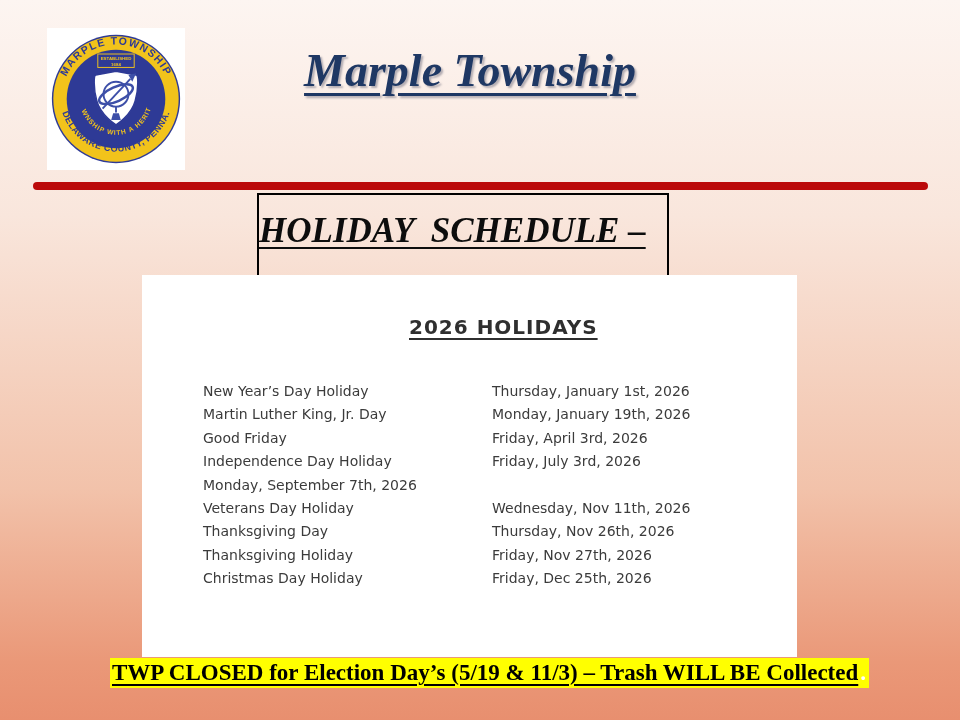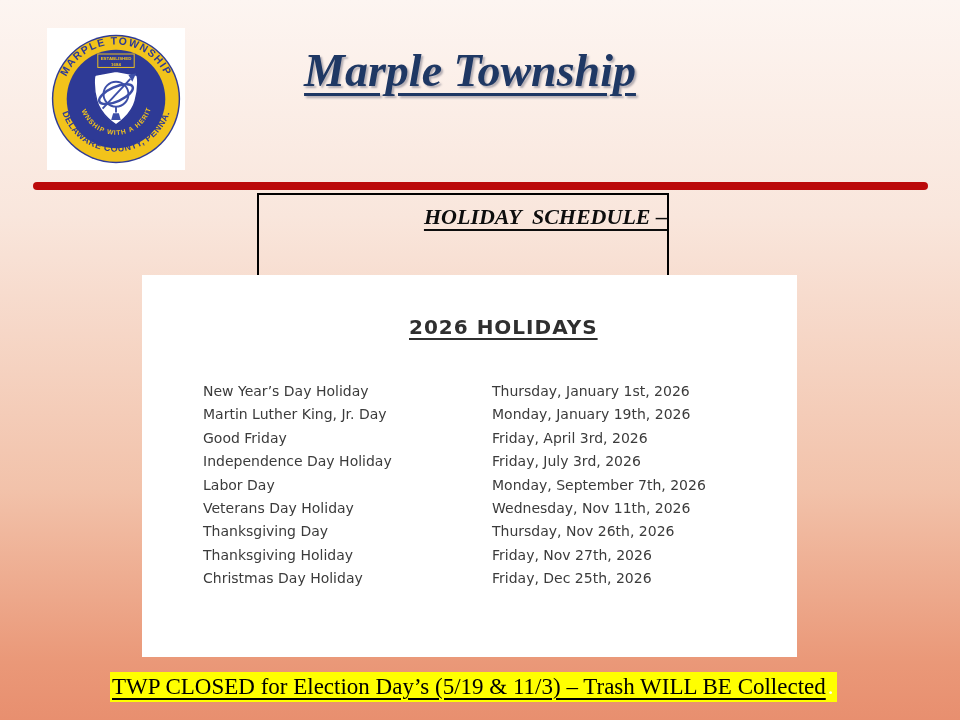--- a/index.html
+++ b/index.html
@@ -26,23 +26,23 @@
     text-shadow:2px 2px 2px rgba(90,90,110,0.45);
   }
   
   .red-line {
     position:absolute; left:33px; top:182px; width:895px; height:8px;
     background:#bb0a0a; border-radius:4px;
   }
   
   .schedule-box {
     position:absolute; left:257px; top:193px; width:412px; height:97px;
-    border:2px solid #000; z-index:1; text-align:right; padding-top:2px;
+    border:2px solid #000; z-index:1; text-align:left; padding-top:16px;
     font-family:"Liberation Serif", serif; font-style:italic; font-weight:bold;
-    font-size:22px; color:#0d0d0d; line-height:39px;
+    font-size:35px; color:#0d0d0d; line-height:39px;
   }
   .schedule-box .line {
     display:inline-block; white-space:pre;
     text-decoration:underline; text-decoration-thickness:2px; text-underline-offset:5px;
   }
   .schedule-box .line + .line { display:block;margin-top:45px; }
   
   .document {
     position:absolute; left:142px; top:275px; width:655px; height:382px;
     background:#ffffff; z-index:2;
@@ -54,21 +54,21 @@
     text-decoration:underline; text-decoration-thickness:2px; text-underline-offset:4px;margin-left:31px;
   }
   .doc-rows { position:absolute; left:61px; top:105px; width:575px; }
   .doc-row { display:flex; line-height:23.4px; font-size:14px; color:#3b3b3b;
     font-family:"DejaVu Sans", sans-serif; }
   .holiday-name { width:289px; flex:0 0 289px; }
   .holiday-date { flex:1; }
   
   .banner {
     position:absolute; left:110px; top:660px; z-index:3; white-space:nowrap;
-    font-family:"Liberation Serif", serif; font-weight:normal; font-size:23px; color:#000;margin-top:14px;
+    font-family:"Liberation Serif", serif; font-weight:bold; font-size:23px; color:#000;
   }
   .banner .hl {
     background:#ffff00; padding:2px 2px 3px 2px;
     text-decoration:underline; text-decoration-thickness:2px; text-underline-offset:4px;
   }
   .banner .period { background:#ffff00; color:#ffffff; padding:2px 3px 3px 0; }
 </style>
 </head>
 <body>
 
@@ -130,21 +130,20 @@
         </div>
         <div class="doc-row">
           <span class="holiday-name">Good Friday</span>
           <span class="holiday-date"> Friday, April 3rd, 2026</span>
         </div>
         <div class="doc-row">
           <span class="holiday-name">Independence Day Holiday</span>
           <span class="holiday-date">Friday, July 3rd, 2026</span>
         </div>
         <div class="doc-row">
-          <span class="holiday-name">Labor Day</span>
           <span class="holiday-date"> Monday, September 7th, 2026</span>
         </div>
         <div class="doc-row">
           <span class="holiday-name">Veterans Day Holiday</span>
           <span class="holiday-date"> Wednesday, Nov 11th, 2026</span>
         </div>
         <div class="doc-row">
           <span class="holiday-name">Thanksgiving Day</span>
           <span class="holiday-date">Thursday, Nov 26th, 2026</span>
         </div>

